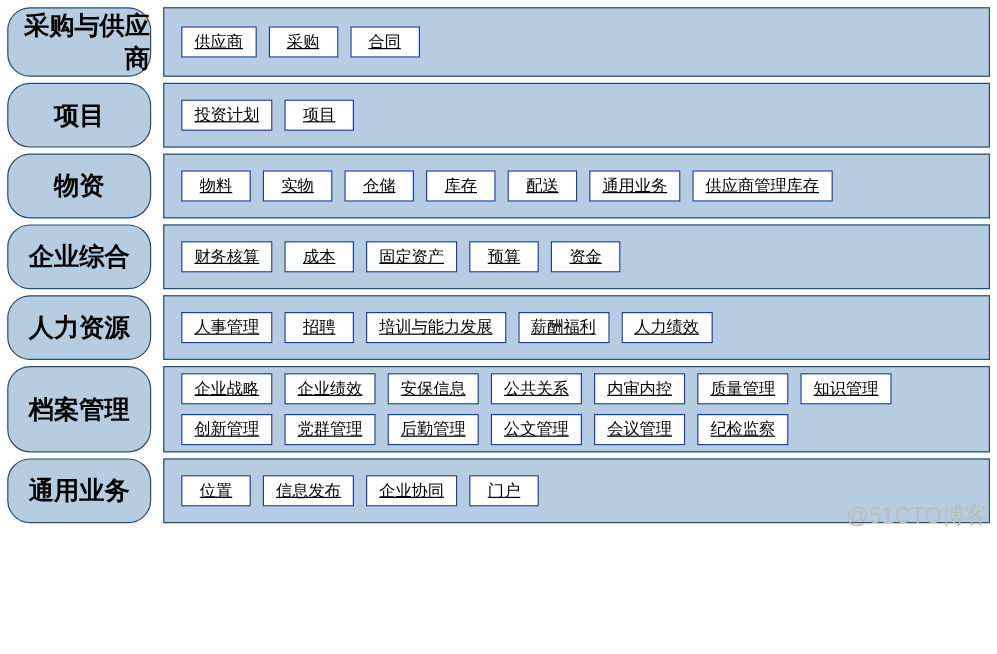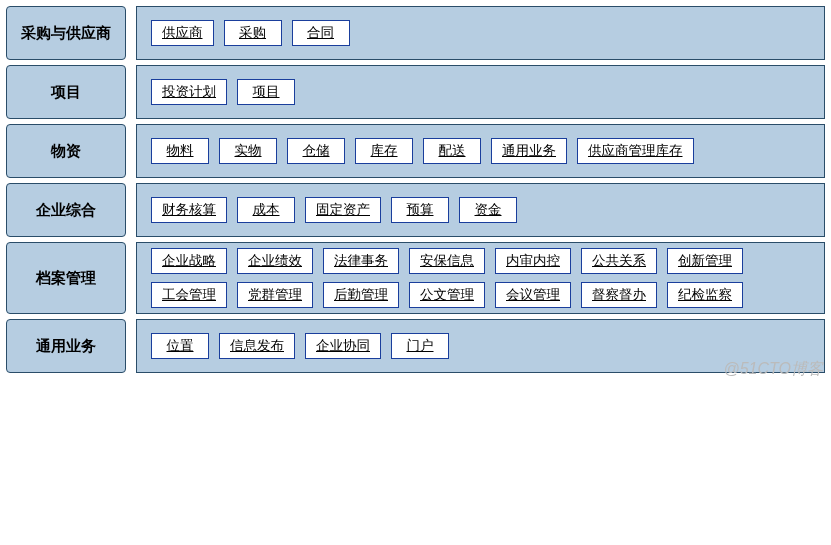--- a/index.html
+++ b/index.html
@@ -15,29 +15,29 @@
   .row {
     display: flex;
     align-items: stretch;
     gap: 10px;
     margin-bottom: 5px;
   }
   .category {
     flex: 0 0 120px;
     background: #b6cde1;
     border: 1.2px solid #2a4d69;
-    border-radius: 4px;
+    border-radius: 19px;
     display: flex;
     align-items: center;
     justify-content: center;
     font-weight: bold;
     color: #000;
     min-height: 54px;
-    font-size: 15px;
-    text-align:left;
+    font-size: 21px;
+    text-align:right;
   }
   .items-box {
     flex: 1 1 auto;
     background: #b6cde1;
     border: 1.2px solid #2a4d69;
     display: flex;
     flex-wrap: wrap;
     align-items: center;
     padding: 5px 14px;
     gap: 8px 10px;
@@ -52,22 +52,21 @@
     min-width: 58px;
     text-align: center;
     white-space: nowrap;
     text-decoration: underline;
   }
   .watermark {
     position: absolute;
     right: 8px;
     bottom: 4px;
     color: #bbb;
-    font-size: 16px;
-    font-style: italic;
+    font-size: 19px;
   }
 </style>
 </head>
 <body>
 
 <div id="diagram">
     <div class="row">
       <div class="category">采购与供应商</div>
       <div class="items-box">
         <div class="item">供应商</div>
@@ -98,35 +97,44 @@
       <div class="category">企业综合</div>
       <div class="items-box">
         <div class="item">财务核算</div>
         <div class="item">成本</div>
         <div class="item">固定资产</div>
         <div class="item">预算</div>
         <div class="item">资金</div>
       </div>
     </div>
     <div class="row">
+      <div class="category">人力资源</div>
+      <div class="items-box">
+        <div class="item">人事管理</div>
+        <div class="item">招聘</div>
+        <div class="item">培训与能力发展</div>
+        <div class="item">薪酬福利</div>
+        <div class="item">人力绩效</div>
+      </div>
+    </div>
+    <div class="row">
       <div class="category">档案管理</div>
       <div class="items-box">
         <div class="item">企业战略</div>
         <div class="item">企业绩效</div>
-        <div class="item">法律事务</div>
         <div class="item">安保信息</div>
+        <div class="item">公共关系</div>
         <div class="item">内审内控</div>
-        <div class="item">公共关系</div>
+        <div class="item">质量管理</div>
+        <div class="item">知识管理</div>
         <div class="item">创新管理</div>
-        <div class="item">工会管理</div>
         <div class="item">党群管理</div>
         <div class="item">后勤管理</div>
         <div class="item">公文管理</div>
         <div class="item">会议管理</div>
-        <div class="item">督察督办</div>
         <div class="item">纪检监察</div>
       </div>
     </div>
     <div class="row">
       <div class="category">通用业务</div>
       <div class="items-box">
         <div class="item">位置</div>
         <div class="item">信息发布</div>
         <div class="item">企业协同</div>
         <div class="item">门户</div>

